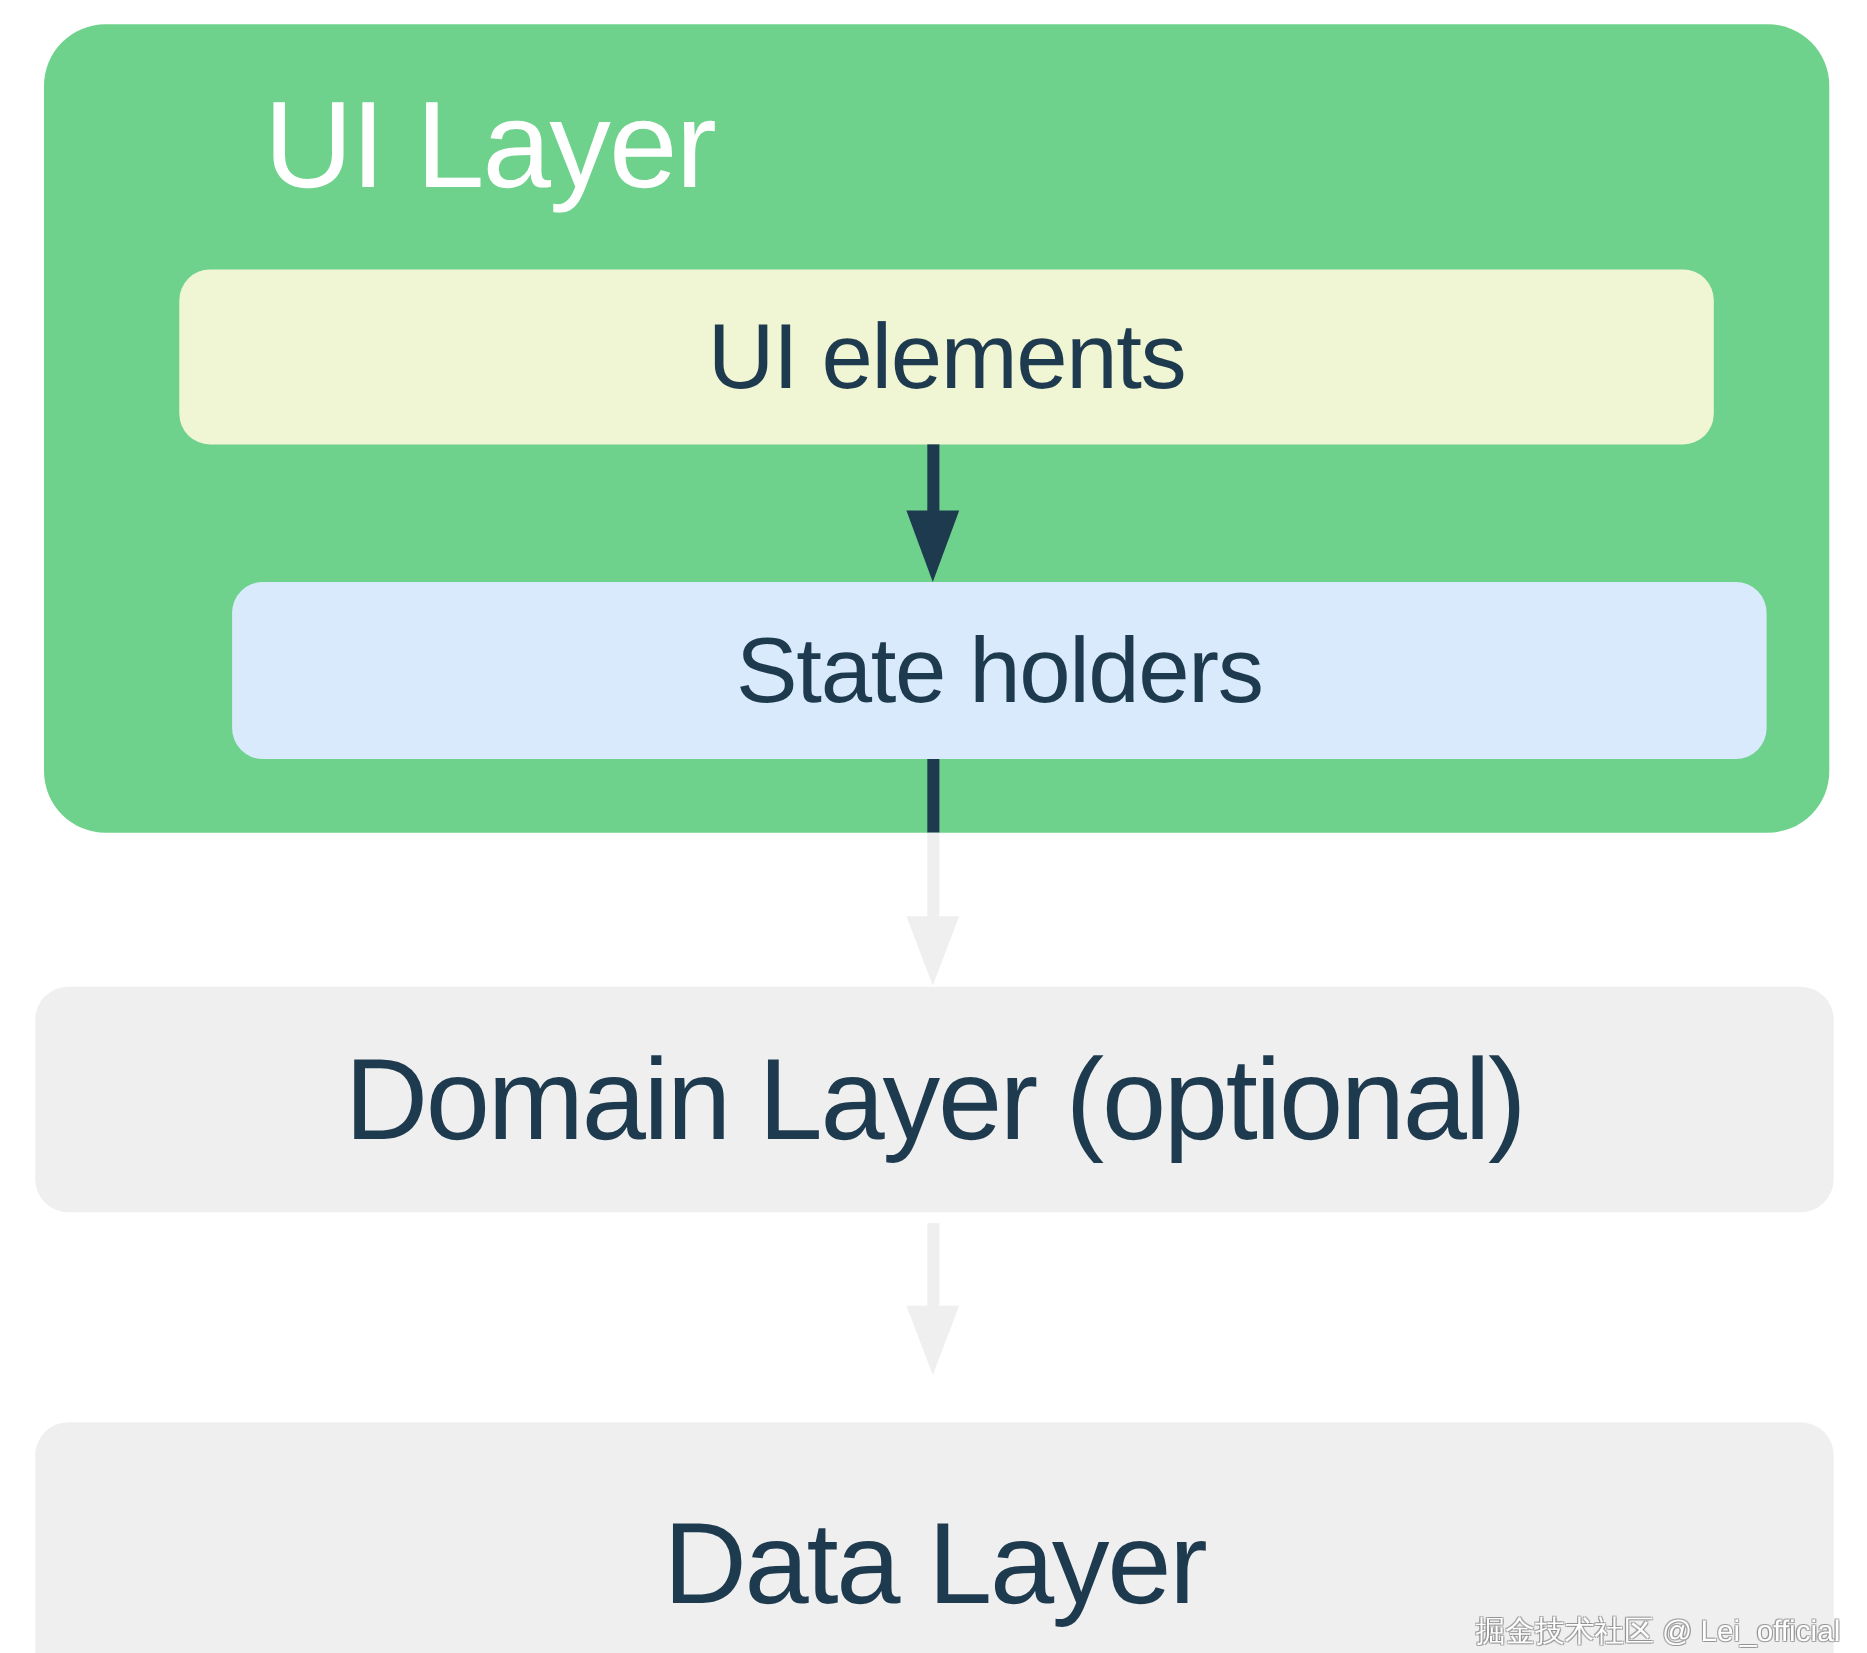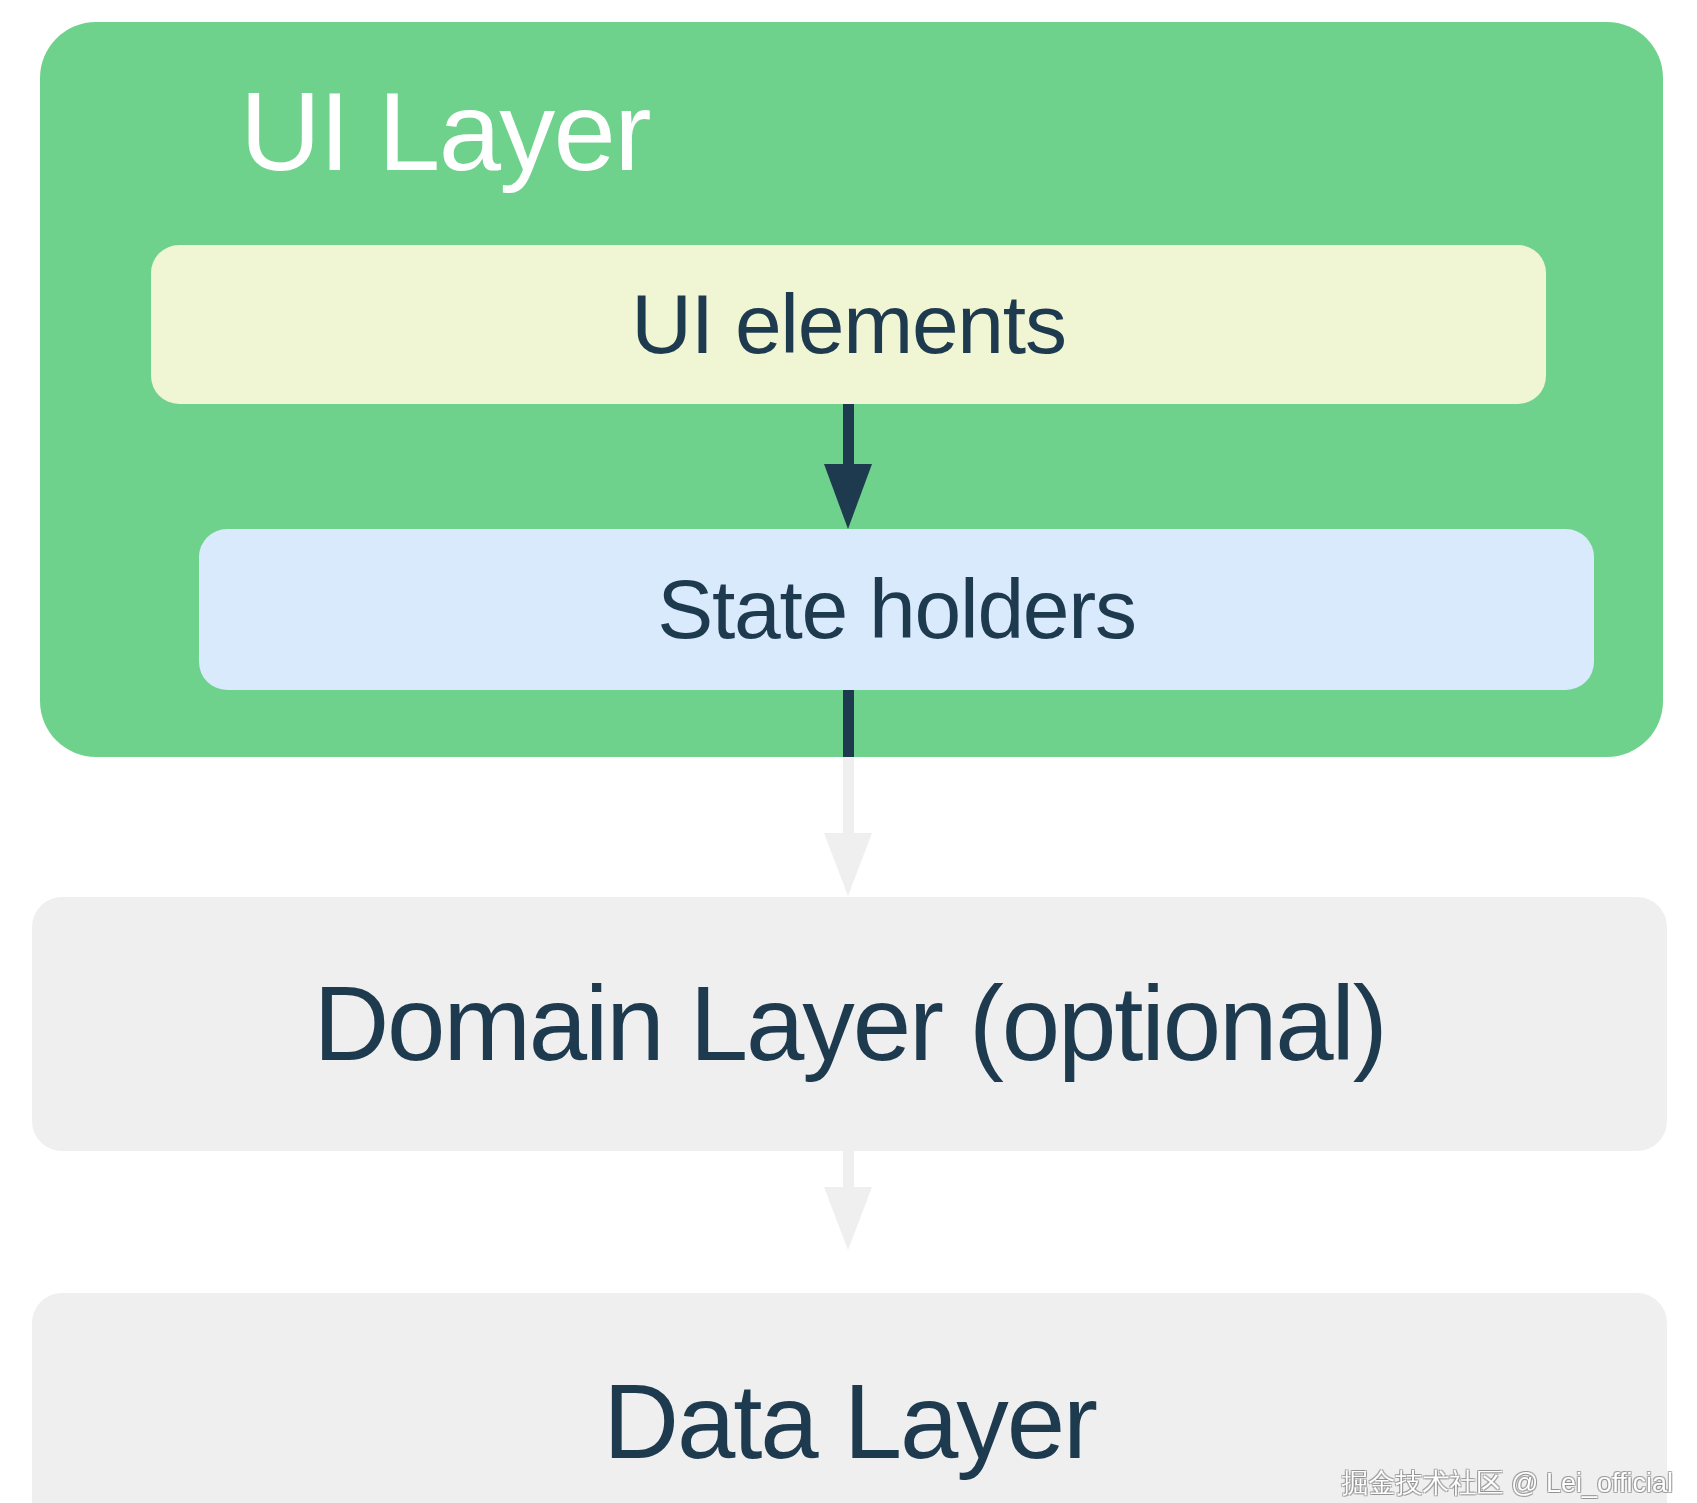--- a/index.html
+++ b/index.html
@@ -24,21 +24,21 @@
   .ui-layer-title {
     position: absolute;
     left: 200px; top: 40px;
     font-size: 112px;
     line-height: 1.25;
     letter-spacing: -0.015em;
     color: #ffffff;
   }
   .inner-box {
     position: absolute;
-    left: 111px;               
+    left: 123px;               
     width: 1395px;
     border-radius: 28px;
     display: flex;
     align-items: center;
     justify-content: center;
     font-size: 84px;
     letter-spacing: -0.015em;
     color: #1E3A4E;
   }
   .ui-elements-box {
@@ -59,21 +59,21 @@
     width: 1635px;
     background: #EFEFEF;
     border-radius: 30px;
     display: flex;
     align-items: center;
     justify-content: center;
     font-size: 105px;
     letter-spacing: -0.02em;
     color: #1E3A4E;
   }
-  .domain-layer { top: 897px; height: 254px; }
+  .domain-layer { top: 897px; height: 205px; }
   .data-layer   { top: 1293px; height: 258px; }
   
   .shaft {
     position: absolute;
     left: 843px;
     width: 11px;
   }
   .shaft.dark  { background: #1E3A4E; }
   .shaft.light { background: #EFEFEF; }
   .head {

